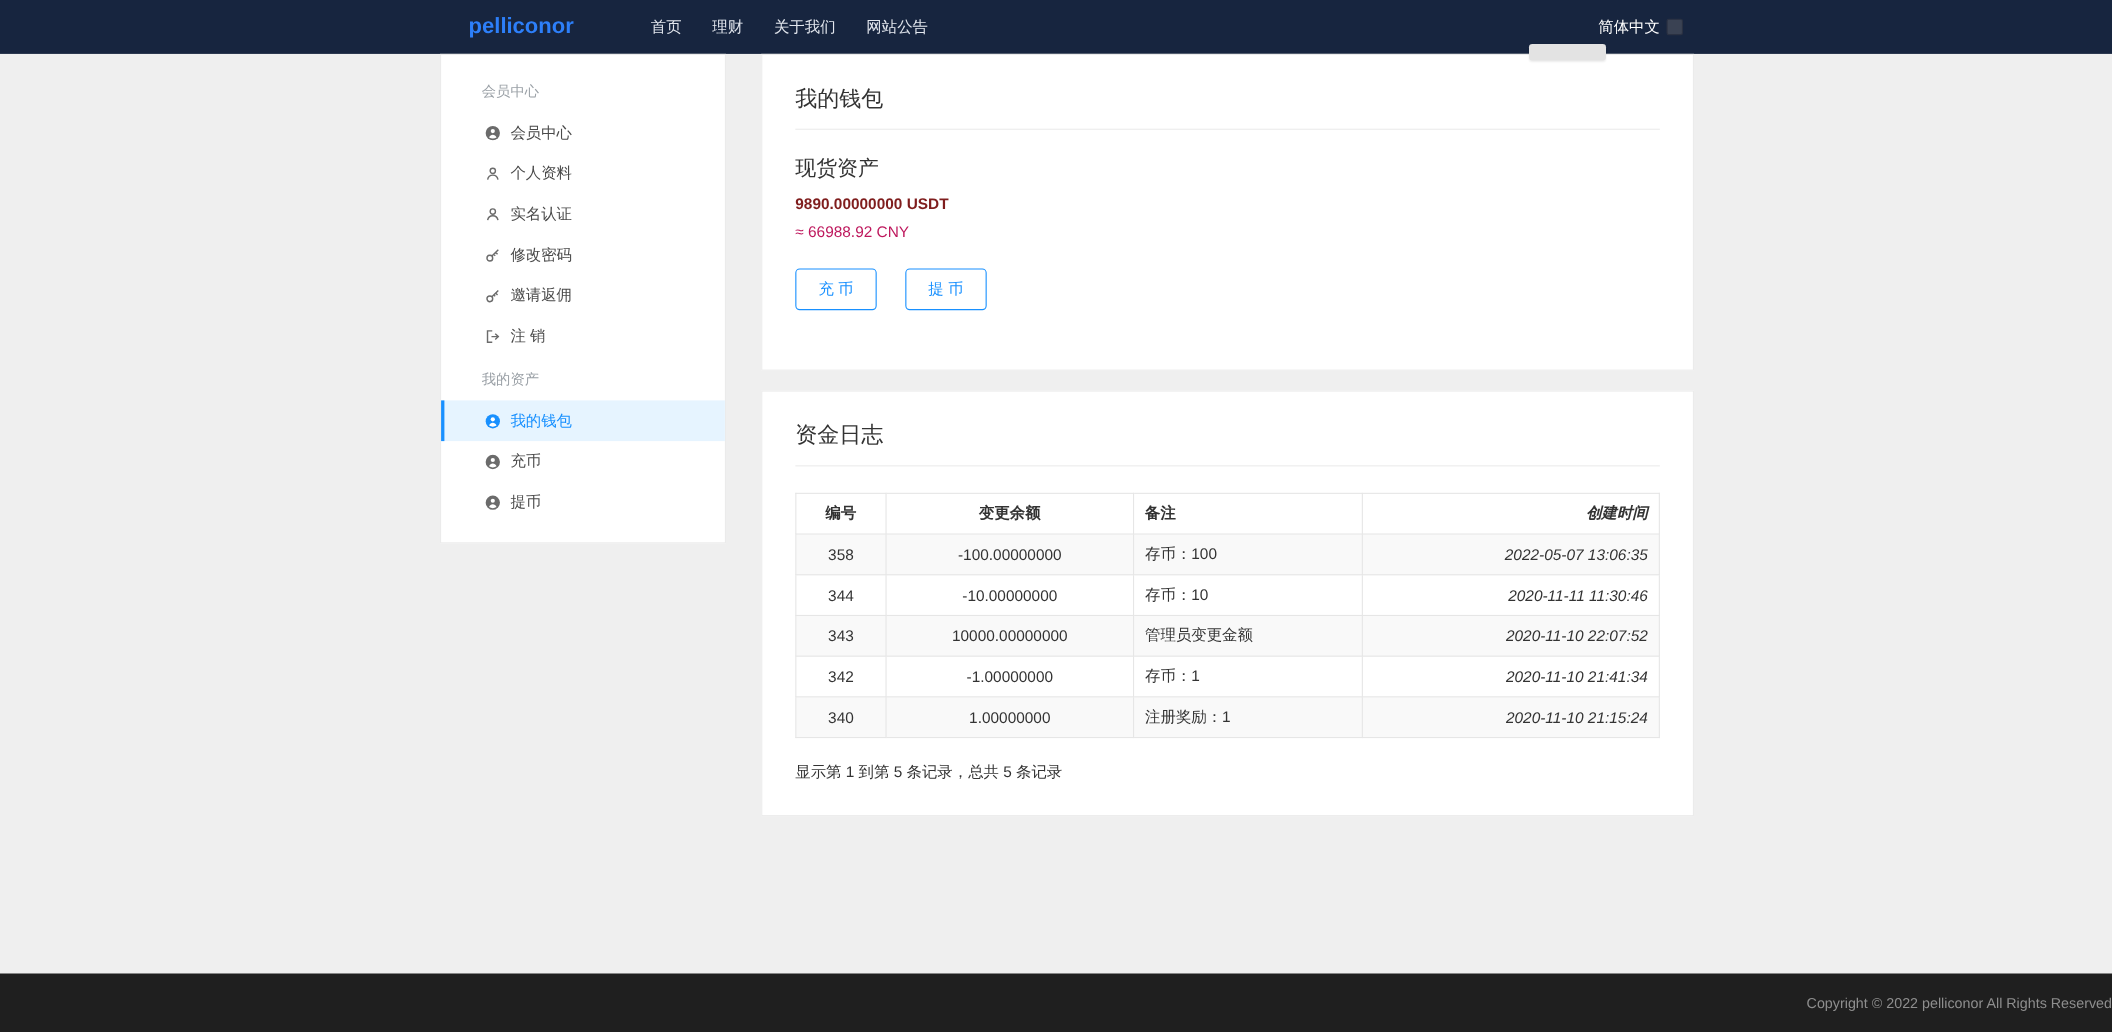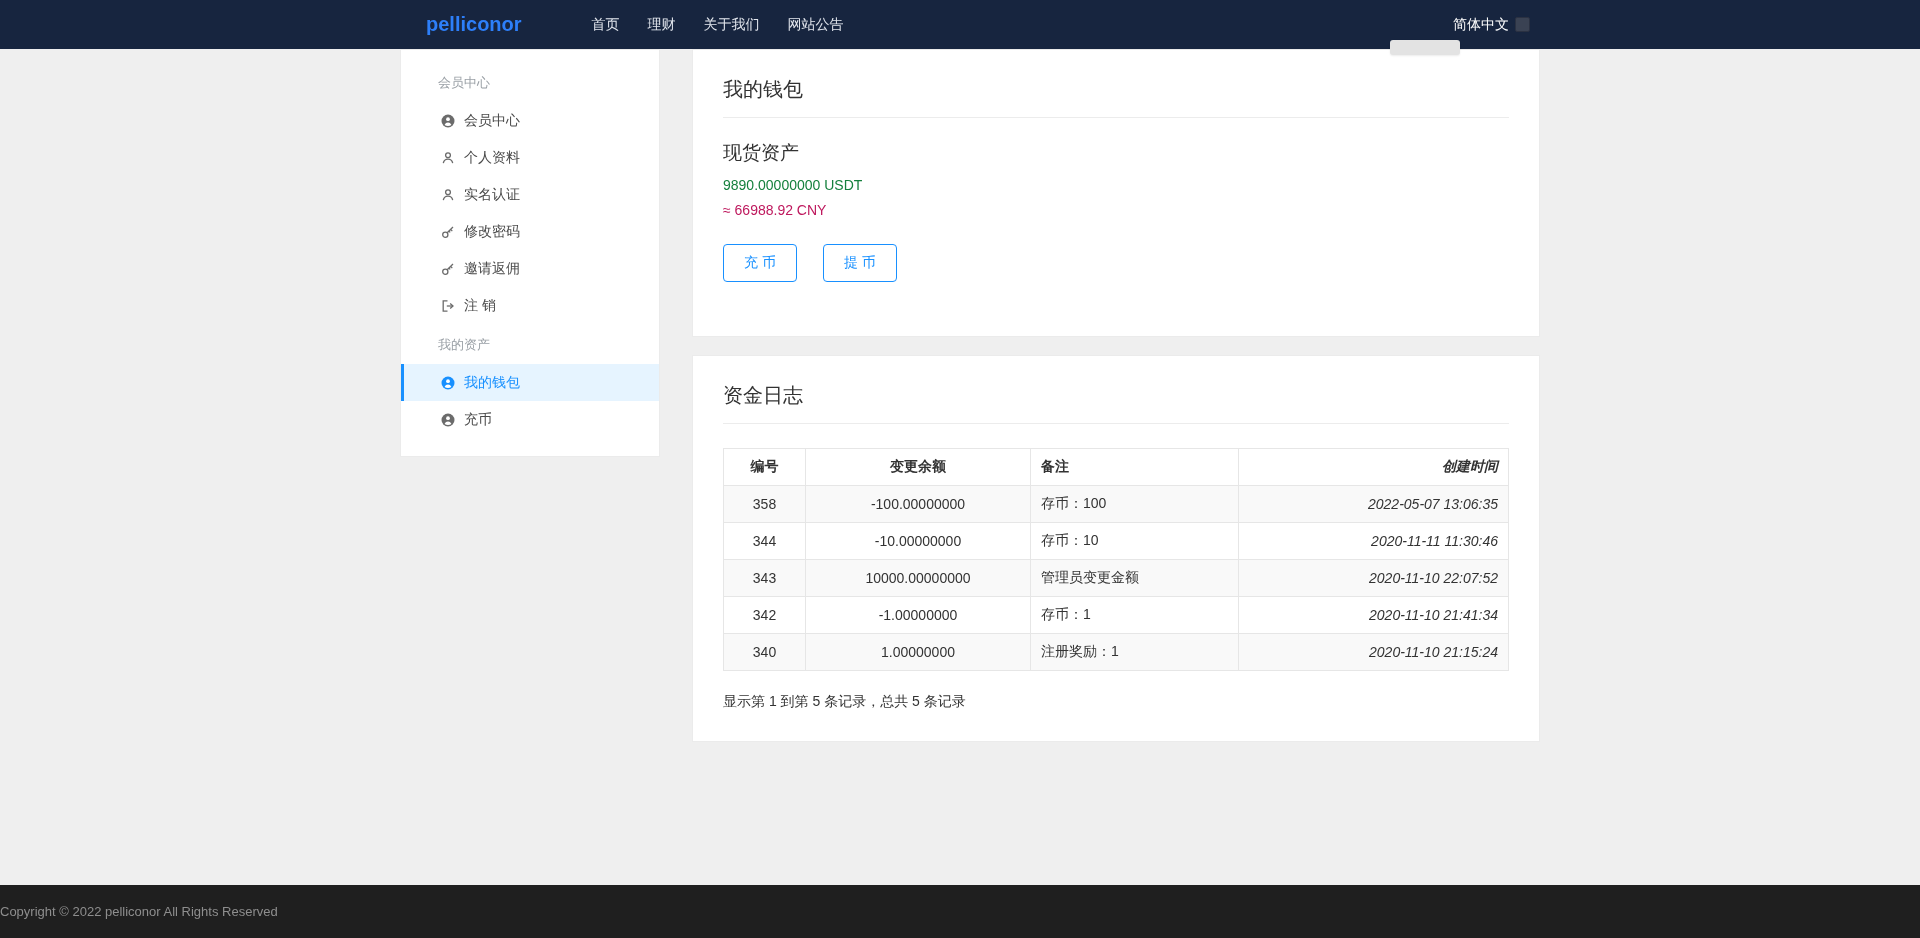--- a/index.html
+++ b/index.html
@@ -74,21 +74,21 @@
     background: #fff; border: 1px solid #ebebeb;
     padding: 26px 30px 30px;
   }
   .card h2 {
     font-size: 20px; font-weight: 500; color: #333;
     padding-bottom: 14px; border-bottom: 1px solid #ececec;
   }
 
   
   .asset-label { margin-top: 22px; font-size: 19px; color: #333; }
-  .balance { margin-top: 11px; font-size: 14px; color: #15803d; }
+  .balance { margin-top: 11px; font-size: 14px; color: #7f1d1d; font-weight: bold; }
   .approx  { margin-top: 9px;  font-size: 14px; color: #be185d; }
   .btn-row { margin-top: 26px; display: flex; gap: 26px; padding-bottom: 24px; }
   .btn {
     background: #fff; border: 1px solid #1890ff; color: #1890ff;
     font-size: 14px; padding: 9px 20px; border-radius: 4px; cursor: pointer;
     font-family: inherit;
   }
 
   
   table {
@@ -99,21 +99,21 @@
   tbody tr:nth-child(odd) { background: #f9f9f9; }
   th:nth-child(1), td:nth-child(1) { text-align: center; width: 82px; }
   th:nth-child(2), td:nth-child(2) { text-align: center; width: 225px; }
   th:nth-child(3), td:nth-child(3) { text-align: left;  width: 208px; }
   th:nth-child(4), td:nth-child(4) { text-align: right; font-style: italic; }
   .summary { margin-top: 22px; font-size: 14px; color: #333; }
 
   
   footer {
     height: 53px; background: #1f1f1f;
-    display: flex; align-items: center; justify-content: flex-start;
+    display: flex; align-items: center; justify-content: flex-end;
     color: #8e8e8e; font-size: 13px;
   }
 </style>
 </head>
 <body>
 
 <header class="navbar">
   <div class="navbar-inner">
     <a class="logo">pelliconor</a>
     <nav class="nav-links">
@@ -192,20 +192,28 @@
         <span>我的钱包</span>
       </div>
       <div class="side-item">
         <svg viewBox="0 0 14 14">
             <circle cx="7" cy="7" r="6.5" fill="currentColor"></circle>
             <circle cx="7" cy="5.2" r="1.9" fill="#fff"></circle>
             <path d="M3.6 10.9c.7-1.7 1.9-2.5 3.4-2.5s2.7.8 3.4 2.5a6.5 6.5 0 0 1-6.8 0z" fill="#fff"></path>
           </svg>
         <span>充币</span>
       </div>
+      <div class="side-item">
+        <svg viewBox="0 0 14 14">
+            <circle cx="7" cy="7" r="6.5" fill="currentColor"></circle>
+            <circle cx="7" cy="5.2" r="1.9" fill="#fff"></circle>
+            <path d="M3.6 10.9c.7-1.7 1.9-2.5 3.4-2.5s2.7.8 3.4 2.5a6.5 6.5 0 0 1-6.8 0z" fill="#fff"></path>
+          </svg>
+        <span>提币</span>
+      </div>
     </aside>
 
     <main class="main">
 
       <section class="card">
         <h2>我的钱包</h2>
         <p class="asset-label">现货资产</p>
         <p class="balance">9890.00000000 USDT</p>
         <p class="approx">≈ 66988.92 CNY</p>
         <div class="btn-row">

